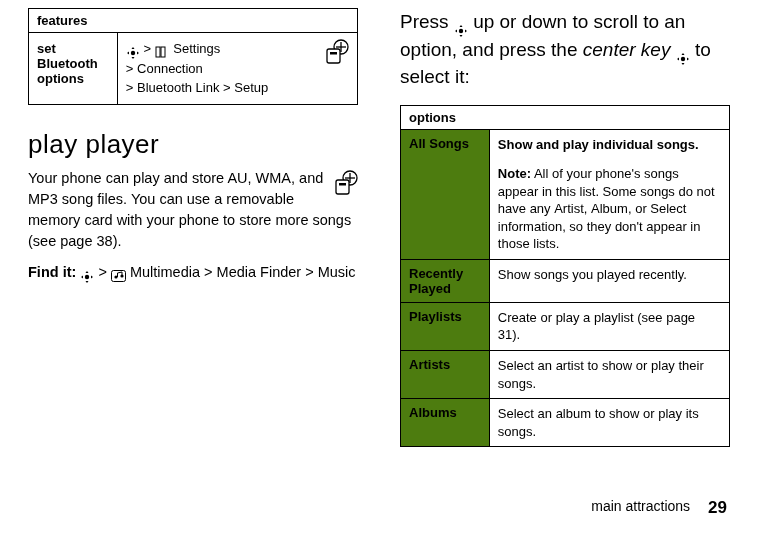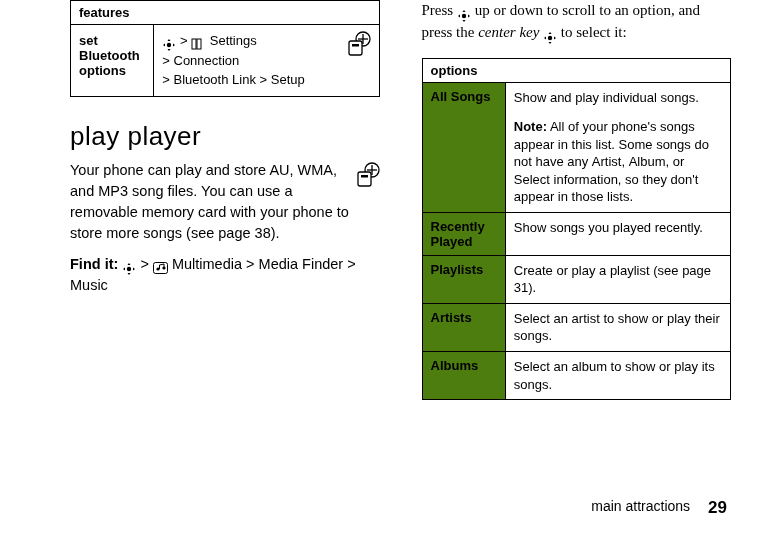--- a/index.html
+++ b/index.html
@@ -12,33 +12,33 @@
     font-size: 170px;
     font-weight: 900;
     color: rgba(0,0,0,0.12);
     letter-spacing: 6px;
     font-style: italic;
     user-select: none;
     pointer-events: none;
     z-index: 0;
     font-family: Arial, Helvetica, sans-serif;
   }
-  .columns { display: flex; gap: 42px; position: relative; z-index: 1; padding-top: 0; margin-left: 42px; }
+  .columns { display: flex; gap: 42px; position: relative; z-index: 1; padding-top: 8px; }
   .col { width: 330px; }
   table.box { border-collapse: collapse; width: 100%; font-size: 13px; }
   table.box th, table.box td { border: 1px solid #000; vertical-align: top; }
   table.box th.header { text-align: left; padding: 4px 8px; font-weight: bold; background: #fff; }
   table.box td.labelcell { font-weight: bold; padding: 8px 8px; width: 27%; }
   table.box td.opt-label { font-weight: bold; padding: 6px 8px; width: 27%; background: #4d7c0f; vertical-align: top; }
   table.box td.content { padding: 6px 8px; line-height: 1.35; }
   .feat-content { display: flex; align-items: flex-start; gap: 6px; }
   .feat-text { flex: 1; line-height: 1.5; }
   h2.section { font-family: Arial, Helvetica, sans-serif; font-size: 26px; font-weight: normal; margin: 24px 0 8px 0; letter-spacing: 0.5px; }
   p.body { font-size: 14.5px; line-height: 1.45; margin-bottom: 10px; }
-  p.intro { font-size: 15px; line-height: 1.45; margin-bottom: 14px; font-family: Liberation Serif, serif; }
+  p.intro { font-size: 19px; line-height: 1.45; margin-bottom: 14px; }
   .bold { font-weight: bold; }
   .cond { font-family: "Arial Narrow", Arial, sans-serif; font-weight: normal; font-stretch: condensed; }
   .ital { font-style: italic; }
   .icon-wrap { display: inline-block; width: 28px; height: 26px; position: relative; flex-shrink: 0; }
   .icon-wrap svg { width: 28px; height: 26px; }
   .float-icon { float: right; margin-left: 6px; margin-top: 2px; }
   .footer { position: absolute; bottom: 30px; right: 32px; font-size: 14px; display: flex; align-items: flex-start; gap: 18px; }
   .footer .page-num { font-weight: bold; font-size: 17px; }
   .nav-glyph { display: inline-block; width: 14px; height: 14px; vertical-align: middle; }
   .nav-glyph svg { width: 14px; height: 14px; vertical-align: middle; }
@@ -149,21 +149,21 @@
       </p>
 
       <table class="box">
         <tbody>
             <tr>
               <th class="header" colspan="2">options</th>
             </tr>
 
         <tr>
           <td class="opt-label" rowspan="2">All Songs</td>
-          <td class="content" style="border-bottom:none;">Show and play individual songs.</td>
+          <td class="content" style="border-bottom:none;font-weight:bold;">Show and play individual songs.</td>
         </tr>
         <tr>
           <td class="content" style="border-top:none;">
             <span class="bold">Note:</span>
             <span> All of your phone's songs appear in this list. Some songs do not have any </span>
             <span class="cond">Artist</span><span>, </span>
             <span class="cond">Album</span><span>, or </span>
             <span class="cond">Select</span>
             <span> information, so they don't appear in those lists.</span>
           </td>

